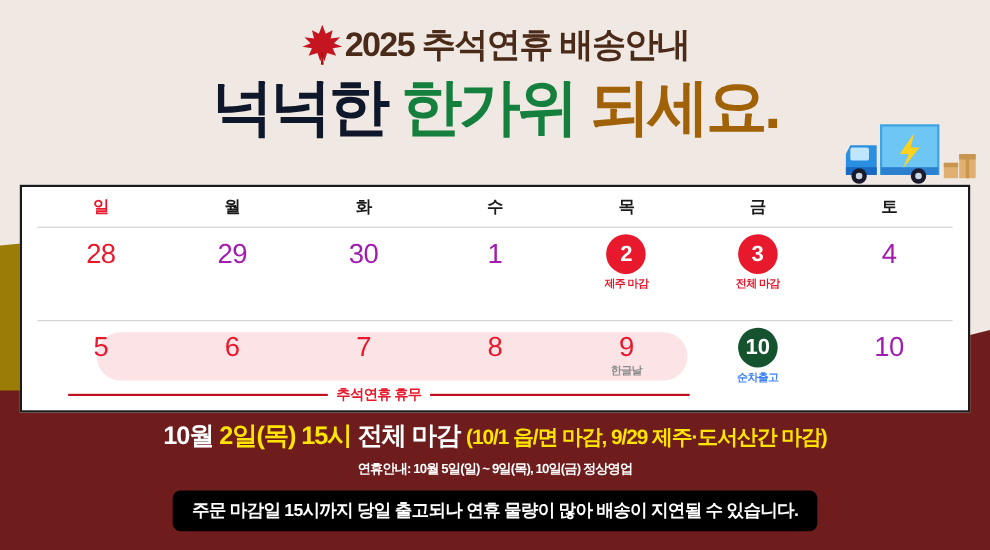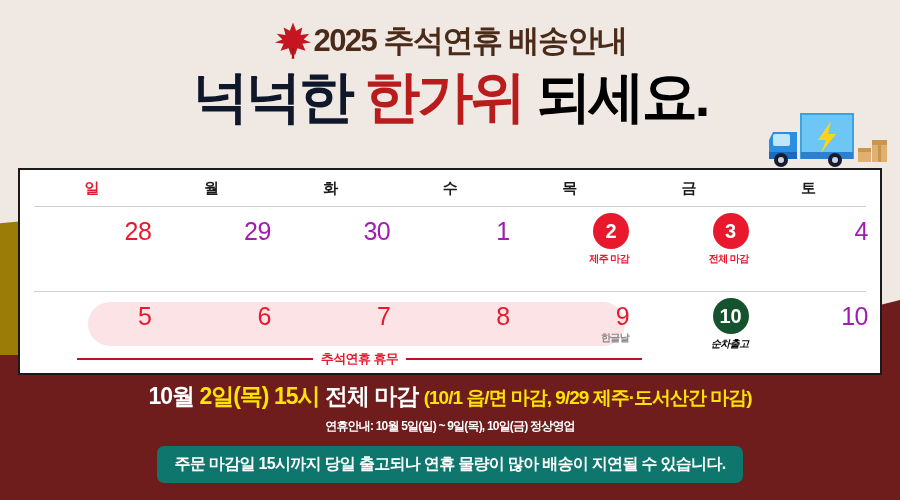--- a/index.html
+++ b/index.html
@@ -38,22 +38,22 @@
   .kicker-text{
     font-size:31px; font-weight:bold; color:#4a2a18;
     letter-spacing:-1.5px; line-height:1;
   }
   .headline{
     margin-top:6px;
     font-size:56px; font-weight:bold; letter-spacing:-3px;
     line-height:1.05; white-space:nowrap;
   }
   .h-green{ color:#0f172a; }
-  .h-red{ color:#b91c1c; }
-  .h-black{ color:#000000; }
+  .h-red{ color:#15803d; }
+  .h-black{ color:#a16207; }
 
   
   .truck-wrap{
     position:absolute; right:12px; top:104px; width:125px; height:70px; z-index:2;
   }
 
   
   .calendar{
     position:absolute; left:18px; top:168px; width:864px; height:207px;
     background:#ffffff; border:2px solid #1a1a1a; z-index:4;
@@ -73,47 +73,47 @@
   .week-1{ height:84px; }
   .week-2{ height:84px; }
 
   .pink-band{
     position:absolute; left:56px; top:10px; width:537px; height:44px;
     background:#fbe3e6; border-radius:22px; z-index:0;
   }
 
   .cell{
     position:relative; z-index:1;
-    display:flex; flex-direction:column; align-items:flex-end;
+    display:flex; flex-direction:column; align-items:center;
     padding-top:12px;
   }
   .daynum{
     font-size:25px; font-weight:400; color:#a21caf;
     line-height:24px; height:24px; letter-spacing:-.5px;
   }
   .daynum.red{ color:#e8192c; }
   .badge{
     width:36px; height:36px; border-radius:50%;
     display:flex; align-items:center; justify-content:center;
     font-size:20px; font-weight:bold; color:#ffffff; line-height:1;
     margin-top:-6px;
   }
   .badge.red{ background:#e8192c; }
   .badge.blue{ background:#14532d; }
   .note{
     margin-top:5px; font-size:10px; font-weight:bold; letter-spacing:-.6px;
     line-height:1;
   }
   .note.red{ color:#e8192c; }
-  .note.blue{ color:#000000;font-style:italic; }
+  .note.blue{ color:#3b82f6; }
   .note.gray{ color:#8c8c8c; }
 
   
   .holiday-label{
-    position:absolute; left:45px; top:58px; width:565px;
+    position:absolute; left:30px; top:58px; width:565px;
     display:flex; align-items:center; gap:8px; z-index:2;justify-content:flex-end;
   }
   .holiday-label .line{ flex:1; height:1.5px; background:#c11020; }
   .holiday-label .txt{
     font-size:13px; font-weight:bold; color:#e8192c; letter-spacing:-.6px;
     white-space:nowrap;
   }
 
   
   .footer{
@@ -127,21 +127,21 @@
   .f-white{ color:#ffffff; }
   .f-yellow{ color:#ffe400; }
   .f-paren{ color:#ffe400; font-size:19px; }
   .f-line2{
     margin-top:7px;
     font-size:12px; font-weight:bold; color:#ffffff;
     letter-spacing:-.8px; white-space:nowrap;
   }
   .f-badge{
     display:inline-block; margin-top:11px;
-    background:#0f766e; color:#ffffff;
+    background:#000000; color:#ffffff;
     font-size:16px; font-weight:bold; letter-spacing:-.7px;
     padding:8px 18px; border-radius:7px; white-space:nowrap;
   }
 </style>
 </head>
 <body>
 
 <div class="bg-layer">
   <div class="bg-olive"></div>
   <div class="bg-maroon-slope"></div>

